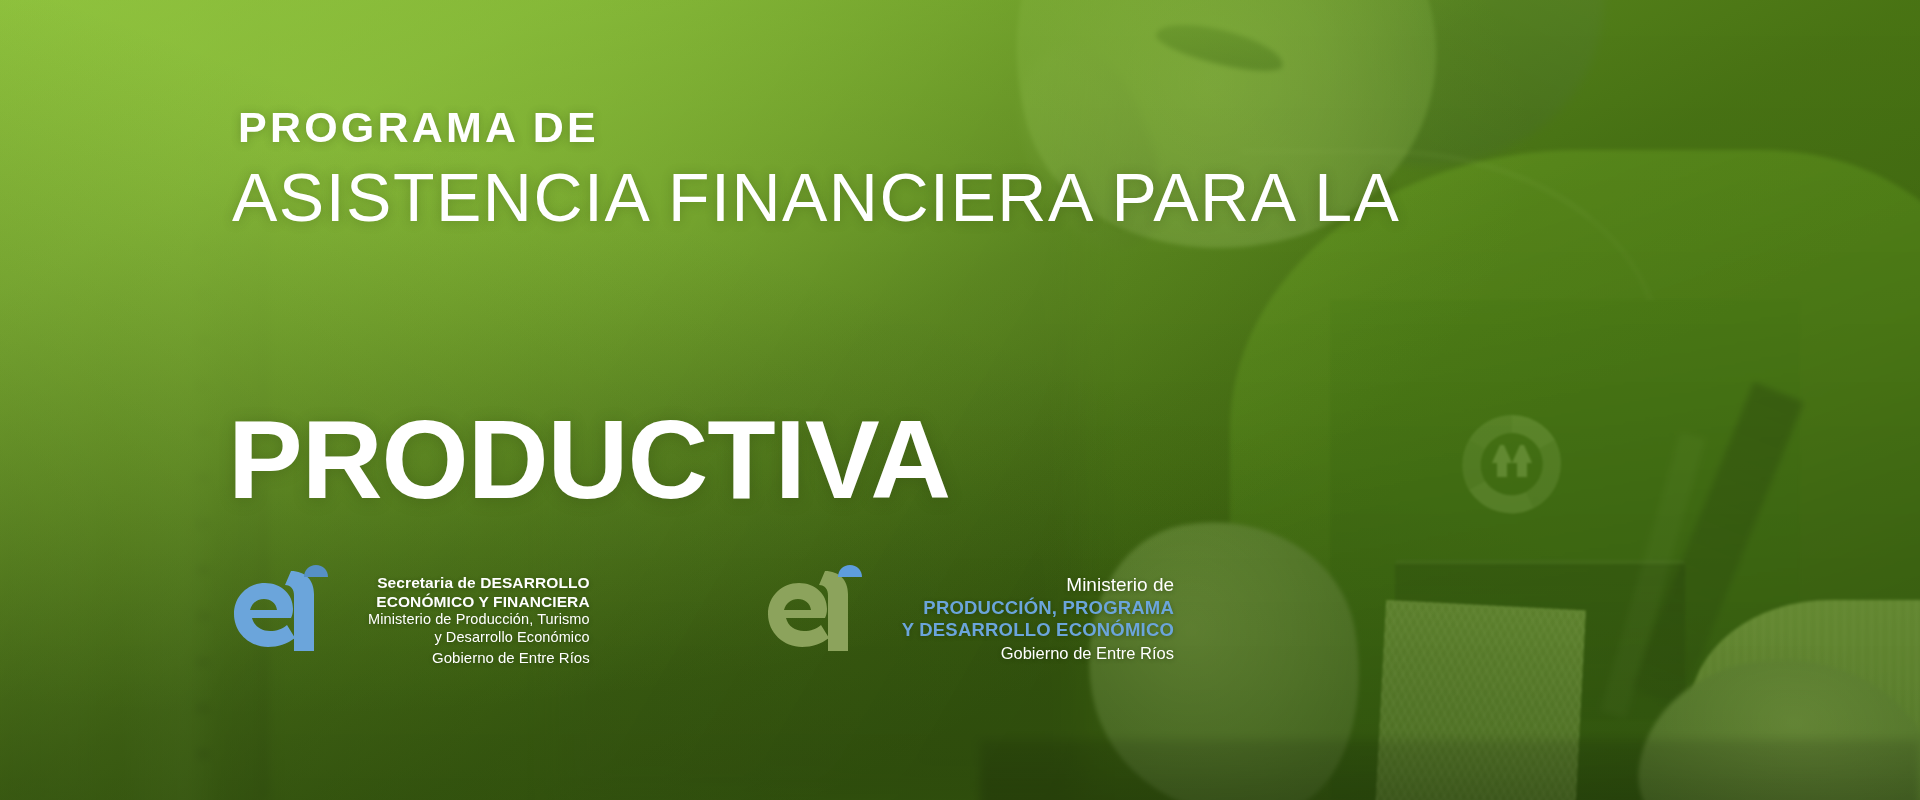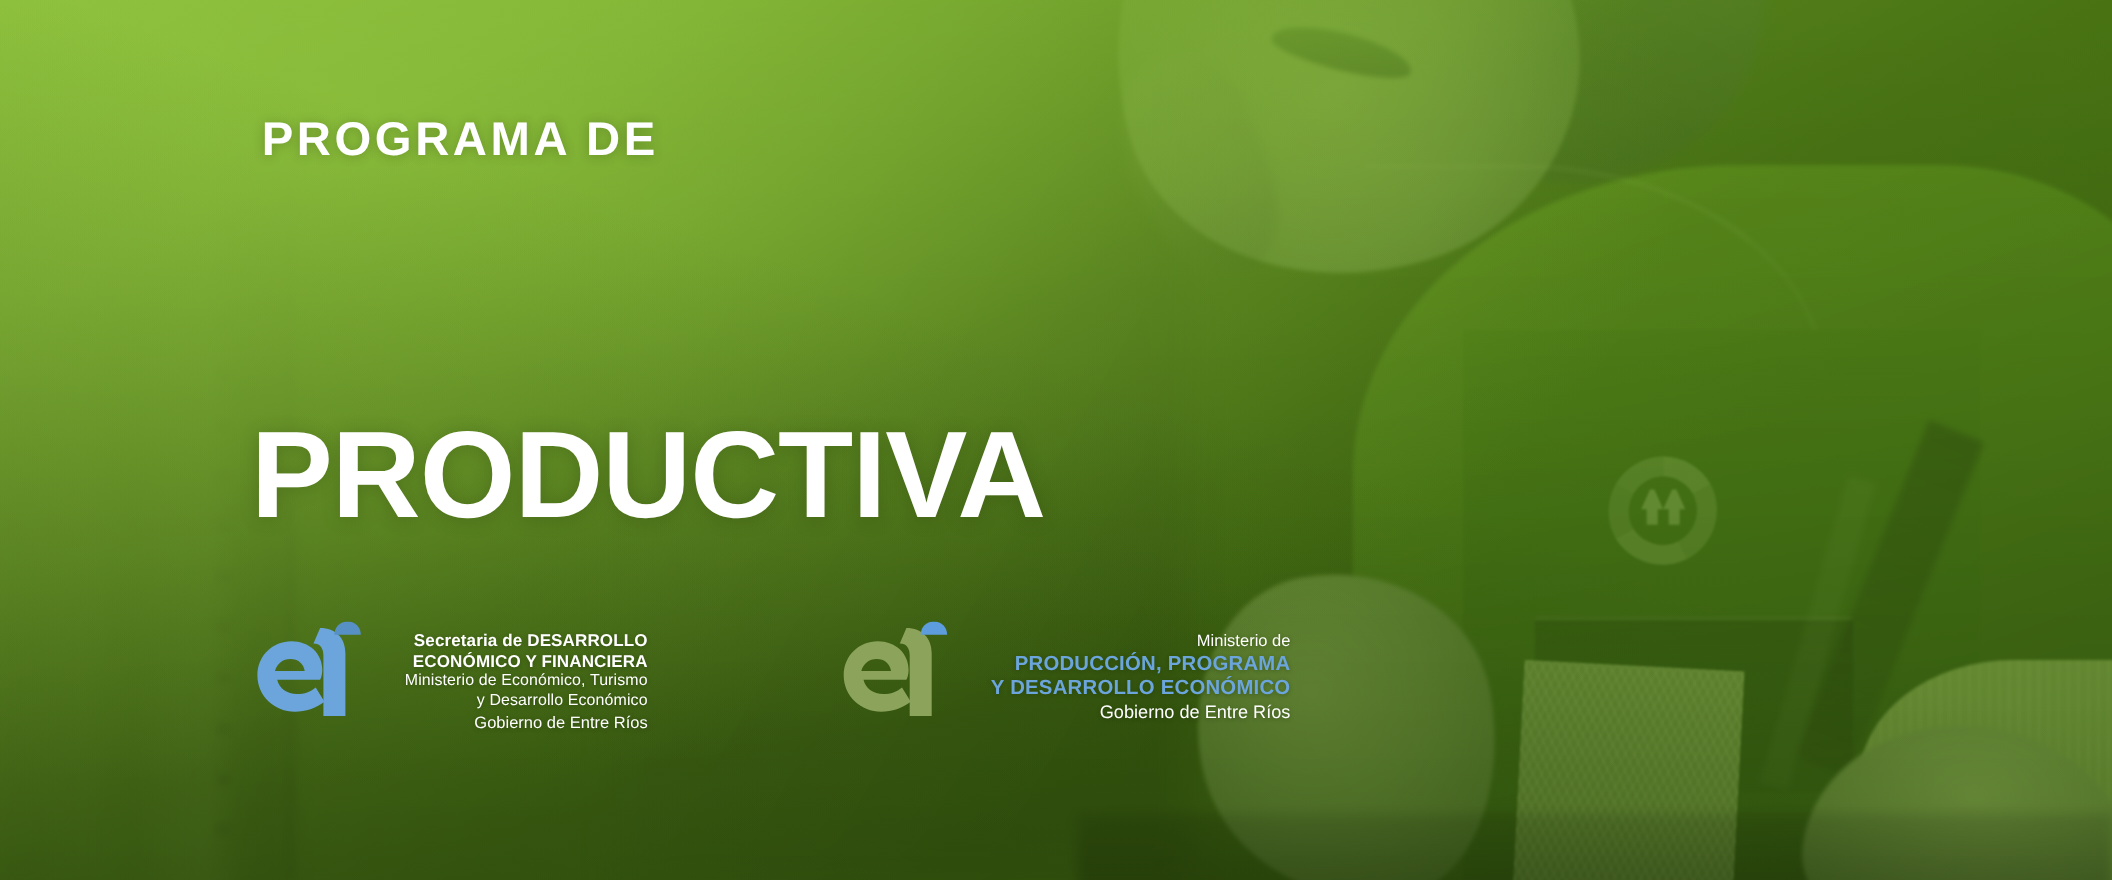--- a/index.html
+++ b/index.html
@@ -192,21 +192,21 @@
     color:#ffffff;line-height:1;
     text-shadow:0 1px 12px rgba(40,62,12,.28);
   }
   .line-huge{
     position:absolute;left:228px;top:248px;
     font-size:112px;font-weight:800;letter-spacing:-1px;
     color:#ffffff;line-height:1;
     text-shadow:0 2px 16px rgba(40,62,12,.28);
   }
   .line-huge2{
-    position:absolute;left:228px;top:376px;
+    position:absolute;left:228px;top:404px;
     font-size:112px;font-weight:800;letter-spacing:-1px;
     color:#ffffff;line-height:1;
     text-shadow:0 2px 16px rgba(40,62,12,.28);
   }
 
   
   .logos{position:absolute;left:228px;top:565px;display:flex;align-items:flex-start;text-align:right;}
   .lockup{display:flex;align-items:flex-start;}
   .lockup.second{margin-left:172px;}
 
@@ -216,21 +216,21 @@
   .lk-text{margin-left:14px;padding-top:9px;color:#fff;white-space:nowrap;}
   .lk-text .l{line-height:1.20;}
 
   .t-strong{font-size:15.5px;font-weight:600;letter-spacing:.1px;
             text-shadow:0 1px 4px rgba(30,50,8,.45);}
   .t-mid{font-size:14.5px;font-weight:400;letter-spacing:.1px;
          text-shadow:0 1px 4px rgba(30,50,8,.45);}
   .t-gov{font-size:15px;font-weight:400;padding-top:3px;
          text-shadow:0 1px 4px rgba(30,50,8,.45);}
 
-  .b-small{font-size:15px;font-weight:400;text-shadow:0 1px 4px rgba(30,50,8,.45);}
+  .b-small{font-size:19px;font-weight:400;text-shadow:0 1px 4px rgba(30,50,8,.45);}
   .b-blue{font-size:18.5px;font-weight:700;letter-spacing:.2px;line-height:1.16;
           text-shadow:0 1px 4px rgba(30,50,8,.40);}
   .b-gov{font-size:16.5px;font-weight:400;padding-top:3px;
          text-shadow:0 1px 4px rgba(30,50,8,.45);}
 </style>
 </head>
 <body>
 
 <div class="banner">
 
@@ -274,36 +274,37 @@
     <div class="table"></div>
   </div>
 
   <div class="duotone"></div>
   <div class="tint"></div>
   <div class="vignette"></div>
 
   <div class="content">
 
     <div class="eyebrow">PROGRAMA DE</div>
+    <div class="line-thin">ASISTENCIA FINANCIERA PARA LA</div>
     <div class="line-huge2">PRODUCTIVA</div>
 
     <div class="logos">
 
       <div class="lockup">
         <div class="er-mark">
           <svg viewBox="0 0 126 92" aria-hidden="true">
             <path d="M63 6c14 0 23 9 23 23v57H66V31c0-7-3-11-9-11z" fill="#6BA5DB"></path>
             <path d="M37 18c16 0 28 11 28 26 0 4-1 7-2 9H24c2 8 9 13 18 13 7 0 12-2 17-6l8 13c-8 6-17 9-27 9C22 82 6 68 6 49 6 31 20 18 37 18zm-1 16c-7 0-12 4-14 11h27c-1-7-6-11-13-11z" fill="#6BA5DB"></path>
             <path d="M88 0c7 0 12 5 12 12H76C76 5 81 0 88 0z" fill="#5690C4"></path>
           </svg>
         </div>
         <div class="lk-text">
           <div class="l t-strong">Secretaria de DESARROLLO</div>
           <div class="l t-strong">ECONÓMICO Y FINANCIERA</div>
-          <div class="l t-mid">Ministerio de Económico, Turismo</div>
+          <div class="l t-mid">Ministerio de Producción, Turismo</div>
           <div class="l t-mid">y Desarrollo Económico</div>
           <div class="l t-gov">Gobierno de Entre Ríos</div>
         </div>
       </div>
 
       <div class="lockup second">
         <div class="er-mark">
           <svg viewBox="0 0 126 92" aria-hidden="true">
             <path d="M63 6c14 0 23 9 23 23v57H66V31c0-7-3-11-9-11z" fill="#8CA35C"></path>
             <path d="M37 18c16 0 28 11 28 26 0 4-1 7-2 9H24c2 8 9 13 18 13 7 0 12-2 17-6l8 13c-8 6-17 9-27 9C22 82 6 68 6 49 6 31 20 18 37 18zm-1 16c-7 0-12 4-14 11h27c-1-7-6-11-13-11z" fill="#8CA35C"></path>

